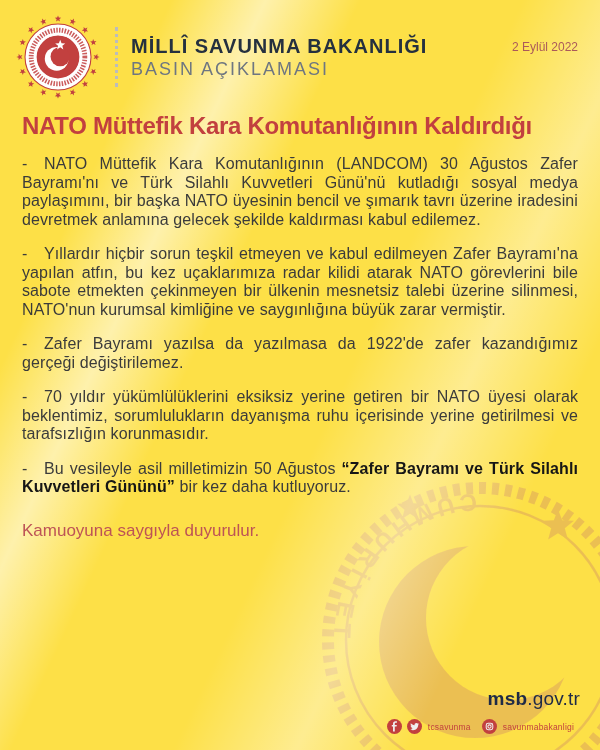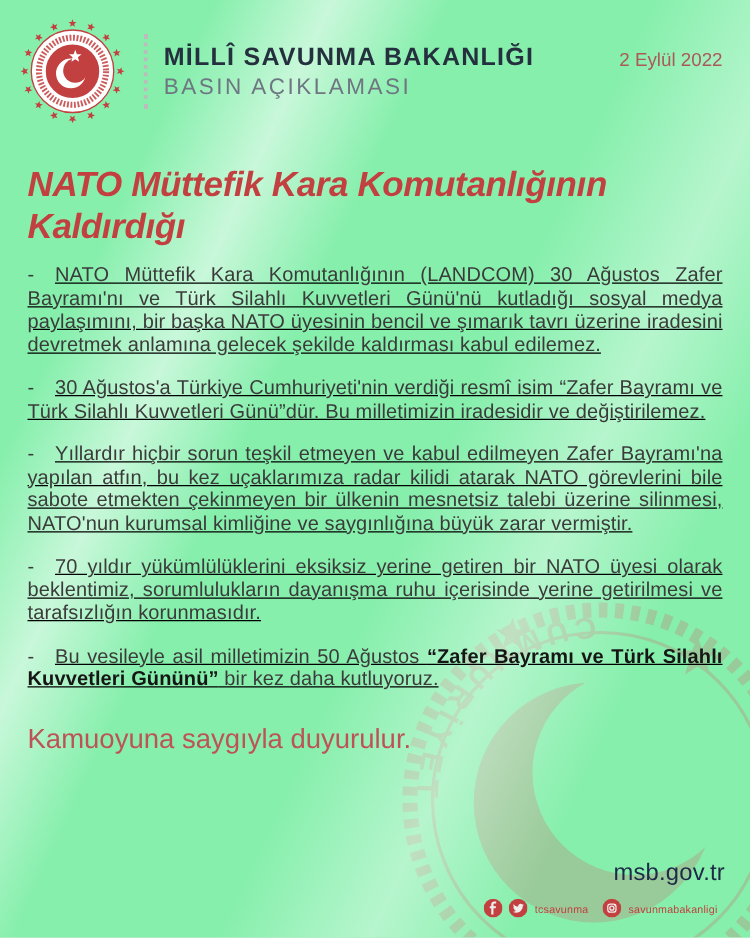--- a/index.html
+++ b/index.html
@@ -1,20 +1,20 @@
 <!DOCTYPE html>
 <html lang="tr"><head>
 <meta charset="utf-8">
 <style>
   * { margin:0; padding:0; box-sizing:border-box; }
   html,body { width:600px; }
   body { font-family:"Liberation Sans", sans-serif; background:#efedee; }
   .page {
     position:relative; width:600px; height:750px;
-    background:#86efac; overflow:hidden;
+    background:#fde047; overflow:hidden;
   }
   
   .page::before {
     content:""; position:absolute; inset:0; z-index:1; pointer-events:none;
     background:
       linear-gradient(115deg, rgba(255,255,255,0) 18%, rgba(255,255,255,.55) 28%, rgba(255,255,255,0) 38%),
       linear-gradient(115deg, rgba(255,255,255,0) 55%, rgba(255,255,255,.4) 68%, rgba(255,255,255,0) 80%);
   }
   .watermark {
     position:absolute; right:-70px; bottom:-80px; width:380px; height:380px;
@@ -22,36 +22,36 @@
   }
   .content { position:relative; z-index:2; }
 
   
   .header { display:flex; align-items:center; padding:13px 22px 8px 14px; }
   .seal { width:88px; height:88px; flex:0 0 88px; }
   .hdr-divider { height:60px; border-left:3px dotted #bcbcbc; margin:0 13px 0 13px; }
   .hdr-text { display:flex; flex-direction:column; justify-content:center; }
   .ministry { font-size:20px; font-weight:700; letter-spacing:1px; color:#25303f; }
   .subtitle { font-size:18px; font-weight:400; letter-spacing:2px; color:#6e7681; margin-top:1px; }
-  .date { margin-left:auto; align-self:flex-start; padding-top:27px; font-size:15px; color:#ab5a5a; white-space:nowrap; }
+  .date { margin-left:auto; align-self:flex-start; padding-top:27px; font-size:12px; color:#ab5a5a; white-space:nowrap; }
 
   
-  .title { margin:22px 22px 15px; color:#c2403f; font-weight:700; font-size:28px; line-height:1.18; letter-spacing:-0.3px;font-style:italic; }
+  .title { margin:3px 22px 15px; color:#c2403f; font-weight:700; font-size:24px; line-height:1.18; letter-spacing:-0.3px; }
 
   
-  .body-block { margin:12px 22px;text-decoration:underline; }
+  .body-block { margin:12px 22px; }
   .para { font-size:16px; line-height:18.5px; letter-spacing:.1px; color:#3b3b3b; text-align:justify; margin-bottom:16px; }
   .dash { display:inline-block; width:22px; }
   .bold-seg { font-weight:700; color:#161616; }
 
   
-  .closing { margin:24px 22px 0; font-size:22px; color:#bd5356; }
+  .closing { margin:24px 22px 0; font-size:17px; color:#bd5356; }
   .footer-right { position:absolute; right:20px; bottom:16px; z-index:2; text-align:right; }
   .website { font-size:19px; color:#1e2a47; letter-spacing:.2px; }
-  .website .wb { font-weight:400; }
+  .website .wb { font-weight:700; }
   .social-row { display:flex; align-items:center; justify-content:flex-start; gap:5px; margin-top:9px; }
   .soc-icon { width:15px; height:15px; display:block; cursor:pointer; }
   .handle { font-size:8.5px; color:#c2403f; margin:0 6px 0 1px; letter-spacing:.2px; cursor:pointer; }
 </style>
 </head>
 <body>
 
 <div class="page">
 
   <svg class="watermark" viewBox="0 0 380 380" aria-hidden="true">
@@ -123,22 +123,22 @@
         <div class="subtitle">BASIN AÇIKLAMASI</div>
       </div>
 
       <div class="date">2 Eylül 2022</div>
     </div>
 
     <h1 class="title"><span>NATO Müttefik Kara Komutanlığının Kaldırdığı</span><br></h1>
 
     <div class="body-block">
       <p class="para"><span class="dash">-</span><span>NATO Müttefik Kara Komutanlığının (LANDCOM) 30 Ağustos Zafer Bayramı'nı ve Türk Silahlı Kuvvetleri Günü'nü kutladığı sosyal medya paylaşımını, bir başka NATO üyesinin bencil ve şımarık tavrı üzerine iradesini devretmek anlamına gelecek şekilde kaldırması kabul edilemez.</span></p>
-      <p class="para"><span class="dash">-</span><span>30 Ağustos'a Türkiye Cumhuriyeti'nin verdiği resmî isim “Zafer Bayramı ve Türk Silahlı Kuvvetleri Günü”dür. Bu milletimizin iradesidir ve değiştirilemez.</span></p>
       <p class="para"><span class="dash">-</span><span>Yıllardır hiçbir sorun teşkil etmeyen ve kabul edilmeyen Zafer Bayramı'na yapılan atfın, bu kez uçaklarımıza radar kilidi atarak NATO görevlerini bile sabote etmekten çekinmeyen bir ülkenin mesnetsiz talebi üzerine silinmesi, NATO'nun kurumsal kimliğine ve saygınlığına büyük zarar vermiştir.</span></p>
+      <p class="para"><span class="dash">-</span><span>Zafer Bayramı yazılsa da yazılmasa da 1922'de zafer kazandığımız gerçeği değiştirilemez.</span></p>
       <p class="para"><span class="dash">-</span><span>70 yıldır yükümlülüklerini eksiksiz yerine getiren bir NATO üyesi olarak beklentimiz, sorumlulukların dayanışma ruhu içerisinde yerine getirilmesi ve tarafsızlığın korunmasıdır.</span></p>
       <p class="para"><span class="dash">-</span><span>Bu vesileyle asil milletimizin 50 Ağustos </span><span class="bold-seg">“Zafer Bayramı ve Türk Silahlı Kuvvetleri Gününü”</span><span> bir kez daha kutluyoruz.</span></p>
     </div>
 
     <div class="closing">Kamuoyuna saygıyla duyurulur.</div>
   </div>
 
   <div class="footer-right">
     <div class="website"><span class="wb">msb</span><span>.gov.tr</span></div>
     <div class="social-row">

